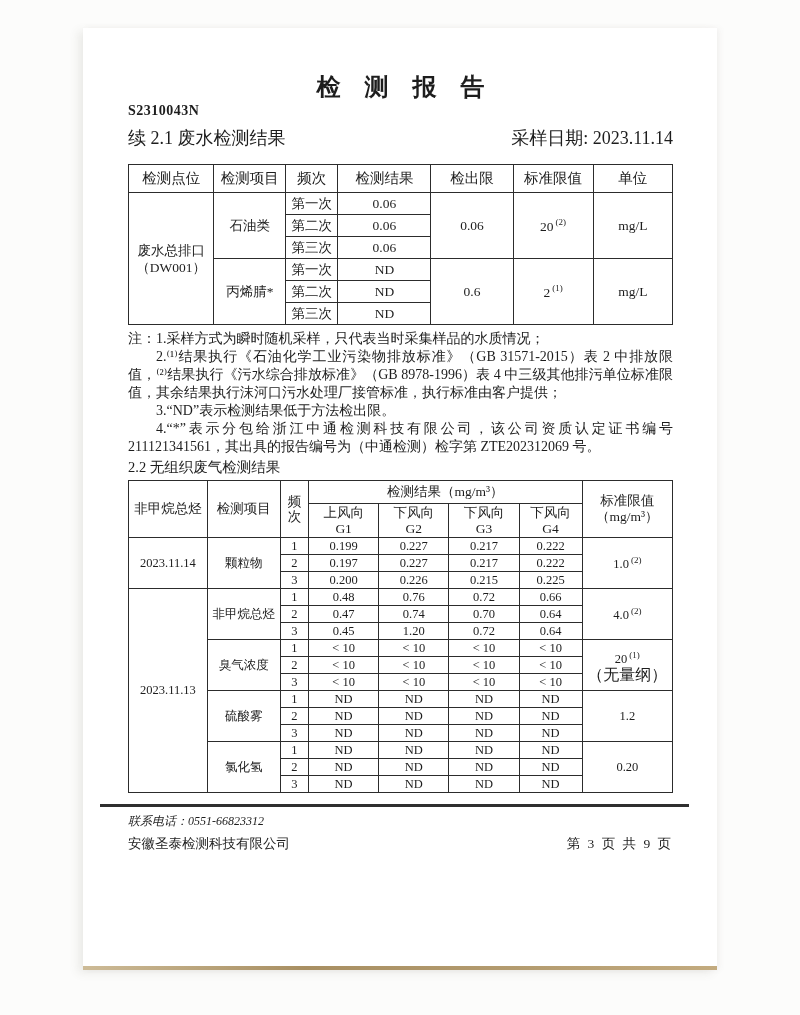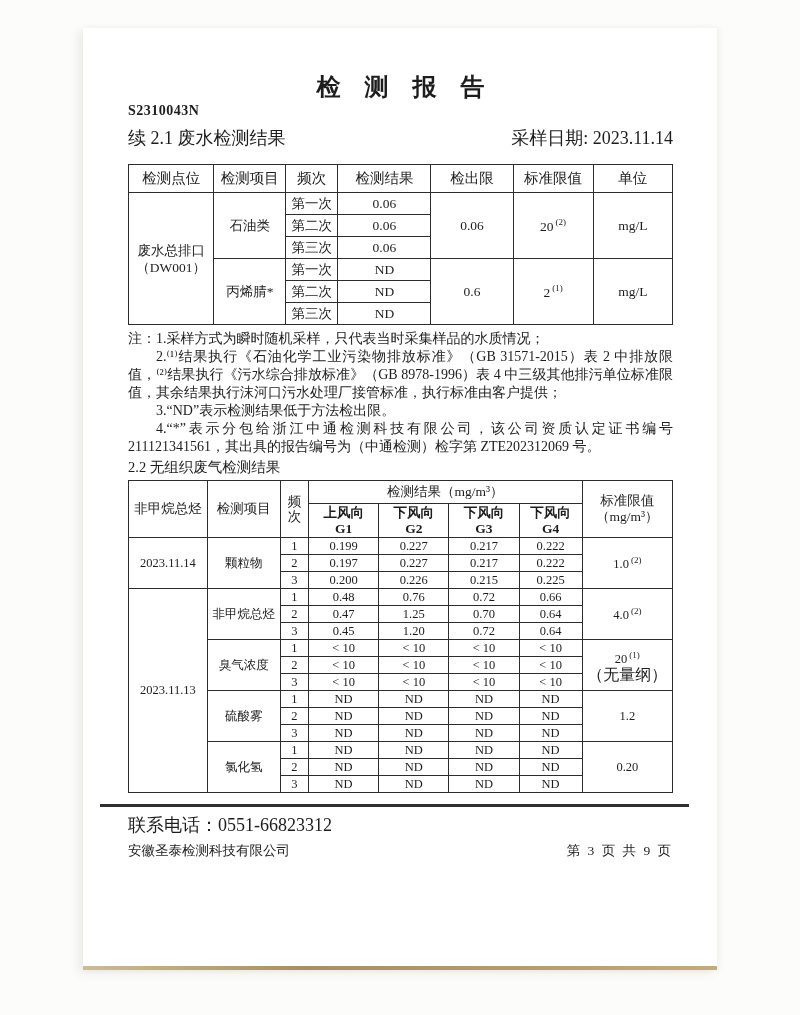--- a/index.html
+++ b/index.html
@@ -31,32 +31,32 @@
   .section-row { margin-top:9px; display:flex; justify-content:space-between; align-items:flex-end; font-size:18px; line-height:20px; }
   table { width:100%; border-collapse:collapse; table-layout:fixed; background:#fff; }
   th,td { border:1px solid #2c2c2c; text-align:center; vertical-align:middle; padding:0 1px; overflow:hidden; }
   .t1 { margin-top:16px; }
   .t1 th { height:28px; font-size:14.5px; font-weight:normal; }
   .t1 td { height:22px; font-size:13.5px; }
   .t1 .site div { line-height:17px; font-size:13.5px; }
   .t2 { margin-top:3px; }
   .t2 th { font-size:13.5px; font-weight:normal; }
   .t2 thead tr:first-child th { height:23px; }
-  .t2 thead tr:last-child th { height:34px;font-weight:bold; }
+  .t2 thead tr:last-child th { height:34px; }
   .t2 th .l { line-height:16px; }
   .t2 td { height:17px; font-size:12.5px; line-height:15px; }
   .freq-head { word-break:break-all; line-height:15px; padding:0 4px; }
   sup.sp { font-size:9px; margin-left:2px; }
   .std-note { font-size:16px; line-height:14px; }
   .notes { margin-top:5px; font-size:14px; line-height:18px; }
   .notes p { margin:0; text-indent:2em; text-align:justify; }
   .notes p.first { text-indent:0; }
   .sec2 { margin-top:2px; font-size:14.5px; line-height:19px; }
   .footer-rule { border-top:3px solid #2f2f2f; margin:11px -16px 0 -28px; }
-  .footer-phone { margin-top:6px; font-size:18px; }
+  .footer-phone { margin-top:6px; font-size:12px;font-style:italic; }
   .footer-row { margin-top:5px; display:flex; justify-content:space-between; font-size:13.5px; }
   .footer-row .pageno { letter-spacing:2px;text-align:right; }
 </style>
 </head>
 <body>
 
 <div class="scene">
   <div class="paper">
 
     <h1 class="title">检 测 报 告</h1>
@@ -218,21 +218,21 @@
           <td>0.76</td>
           <td>0.72</td>
           <td>0.66</td>
           <td rowspan="3">
             <span>4.0</span><sup class="sp">(2)</sup>
           </td>
         </tr>
         <tr>
           <td>2</td>
           <td>0.47</td>
-          <td>1.25</td>
+          <td>0.74</td>
           <td>0.70</td>
           <td>0.64</td>
         </tr>
         <tr>
           <td>3</td>
           <td>0.45</td>
           <td>1.20</td>
           <td>0.72</td>
           <td>0.64</td>
         </tr>

